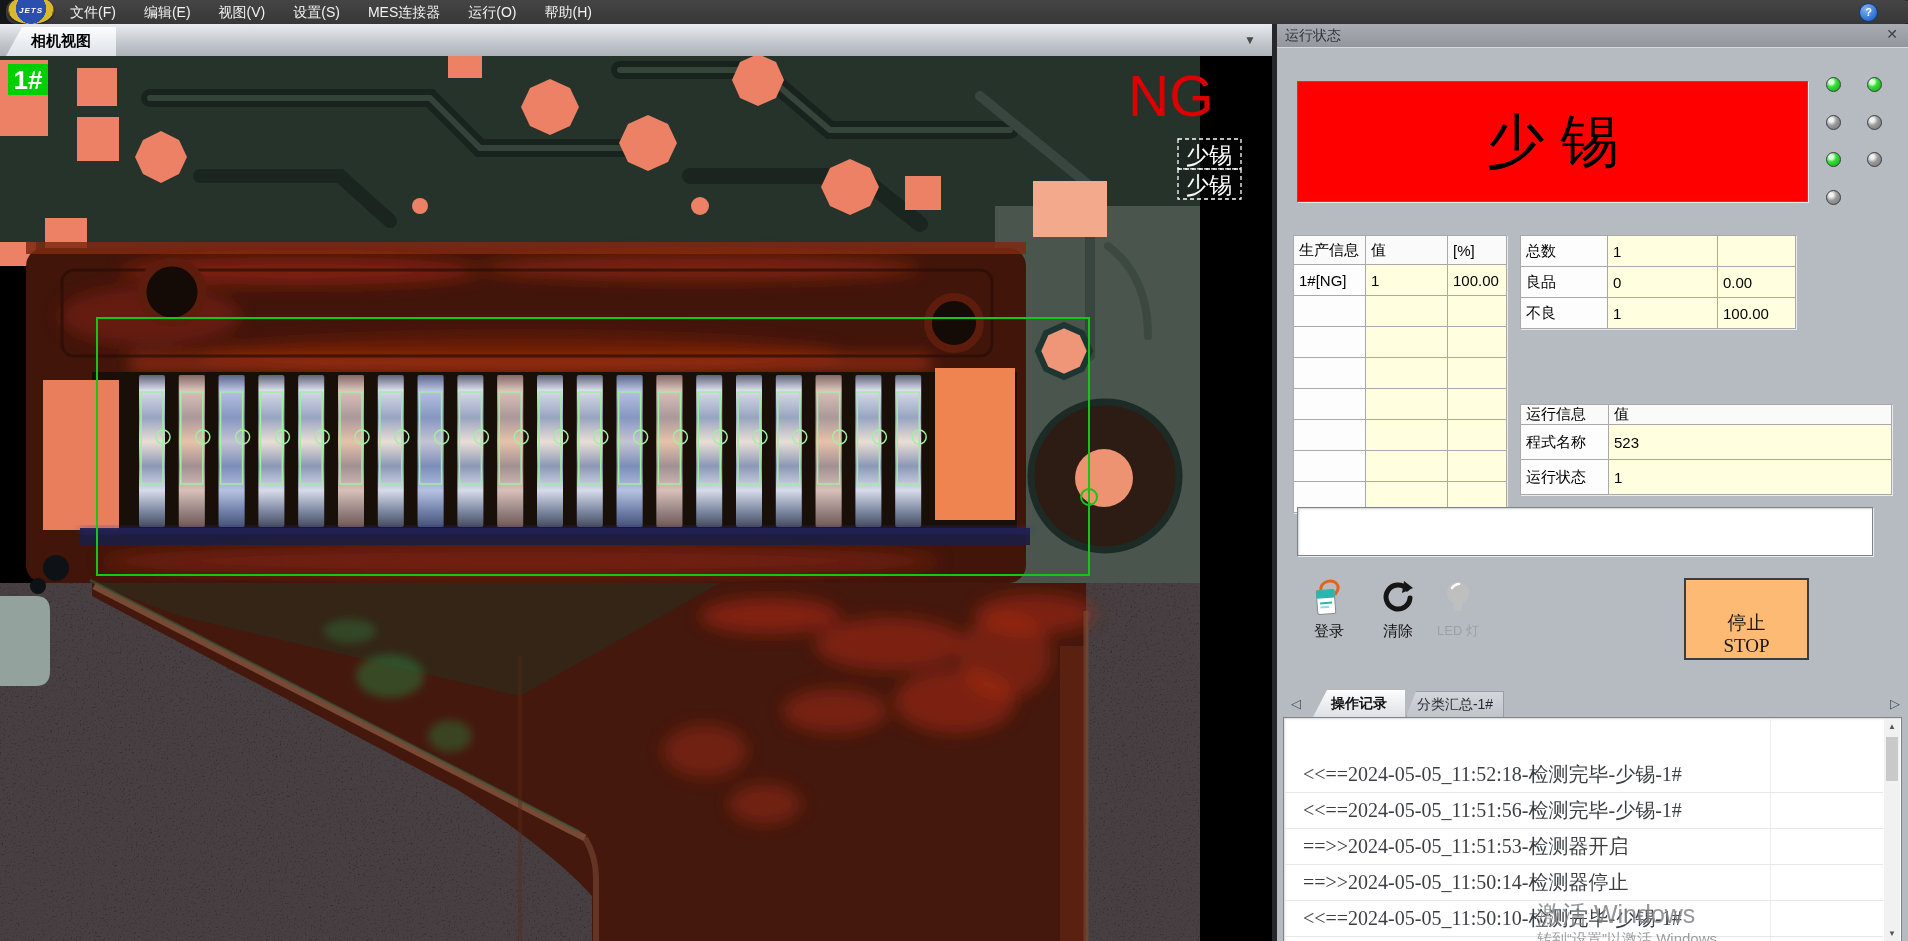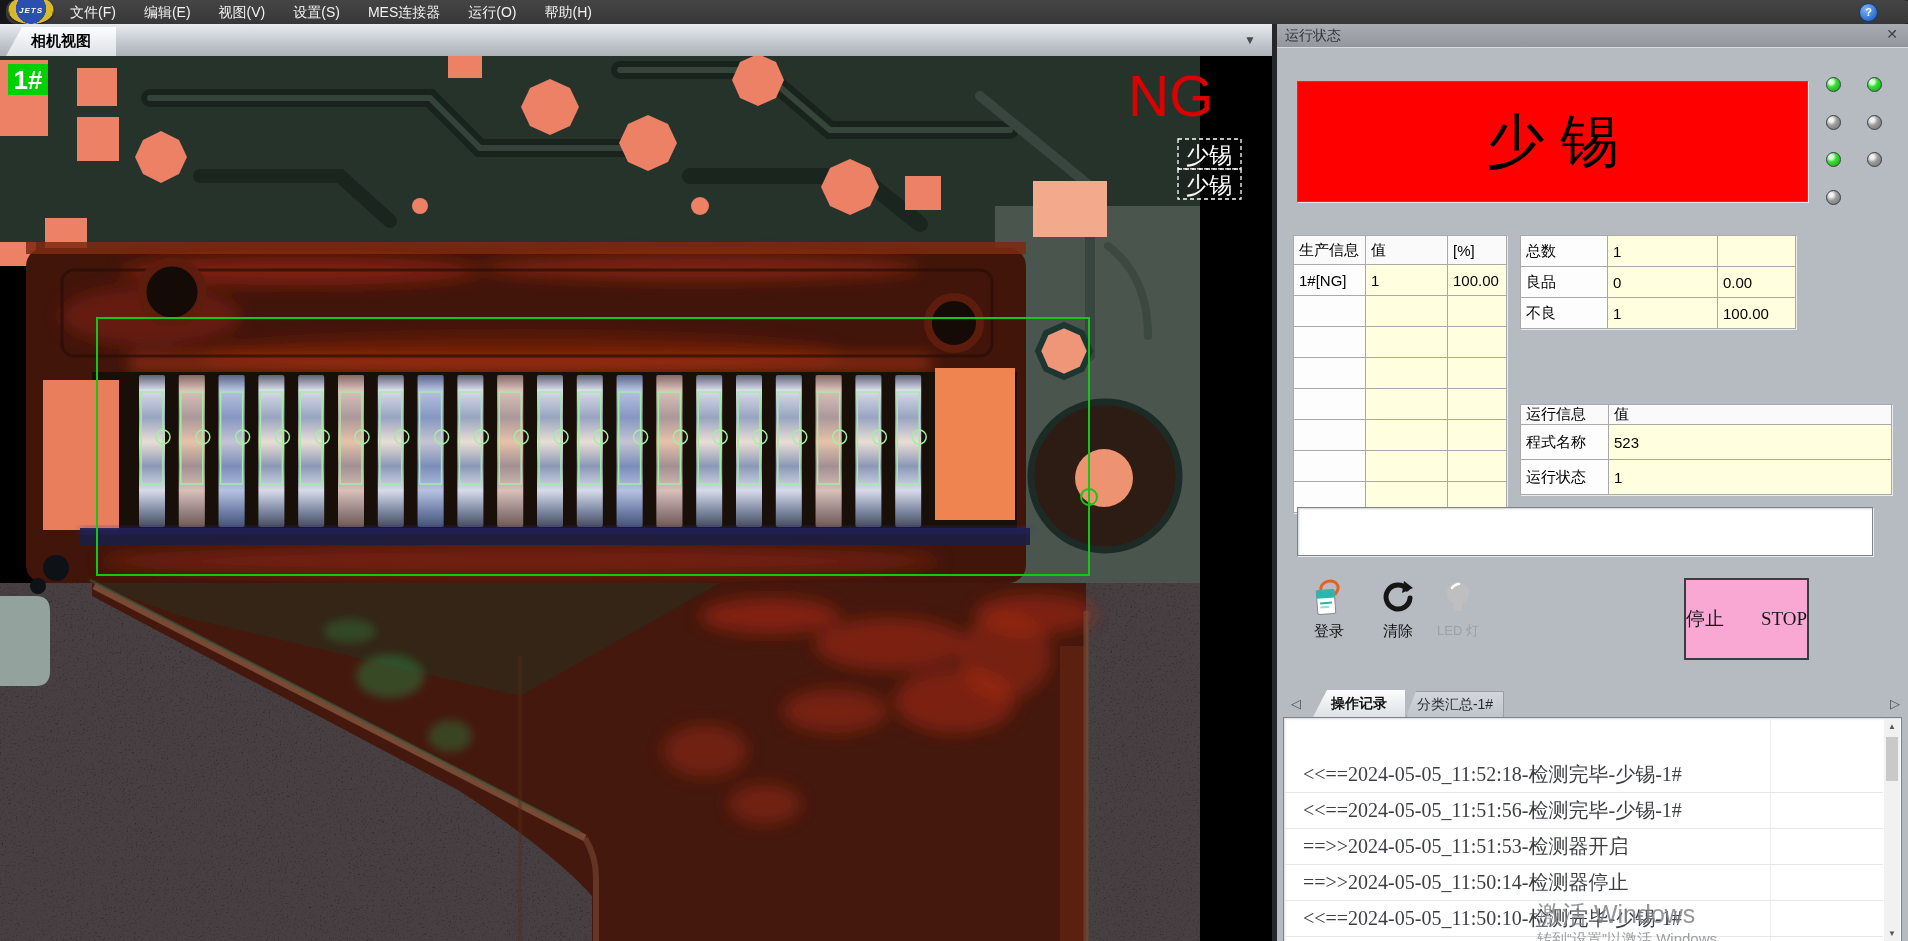--- a/index.html
+++ b/index.html
@@ -58,22 +58,22 @@
   #run-table tr{height:35px;} #run-table tr.hr{height:17px;margin-left:16px;}
 
   #msgbox{position:absolute;left:20px;top:459px;width:574px;height:47px;background:#fff;
     border:1px solid #7f8287;box-shadow:inset 1px 1px 2px rgba(0,0,0,.18),1px 1px 0 #e8eaec;}
 
   .toolbtn{position:absolute;top:528px;width:64px;text-align:center;cursor:pointer;}
   .toolbtn .ic{height:44px;display:flex;align-items:center;justify-content:center;}
   .toolbtn .lb{font-size:15px;color:#111;margin-top:2px;}
   .toolbtn.disabled .lb{color:#9aa0a6;font-size:13px;}
 
-  #stop-btn{position:absolute;left:407px;top:530px;width:121px;height:78px;background:#f9a8d4;
-    border:2px solid #3a3c40;display:flex;flex-direction:row;align-items:center;justify-content:space-between;cursor:pointer;}
+  #stop-btn{position:absolute;left:407px;top:530px;width:121px;height:78px;background:#fdba74;
+    border:2px solid #3a3c40;display:flex;flex-direction:column;align-items:center;justify-content:flex-end;cursor:pointer;}
   #stop-btn span{font-size:19px;color:#17181a;line-height:1.25;font-family:"Liberation Serif","DejaVu Serif",serif;}
 
   #subtabs{position:absolute;left:0;top:641px;width:631px;height:28px;}
   #subtabs .arr{position:absolute;top:7px;font-size:13px;color:#4a4d52;}
   .subtab{position:absolute;bottom:0;height:25px;display:flex;align-items:center;justify-content:center;
     font-size:14px;color:#111;cursor:pointer;}
   .subtab.active{background:linear-gradient(#fdfdfe,#dde1e5);clip-path:polygon(14px 0,100% 0,100% 100%,0 100%);
     height:27px;font-weight:bold;}
   .subtab.idle{background:linear-gradient(#d3d7dc,#bfc4ca);border:1px solid #9a9ea4;border-bottom:none;
     clip-path:polygon(10px 0,100% 0,100% 100%,0 100%);color:#26282c;}

